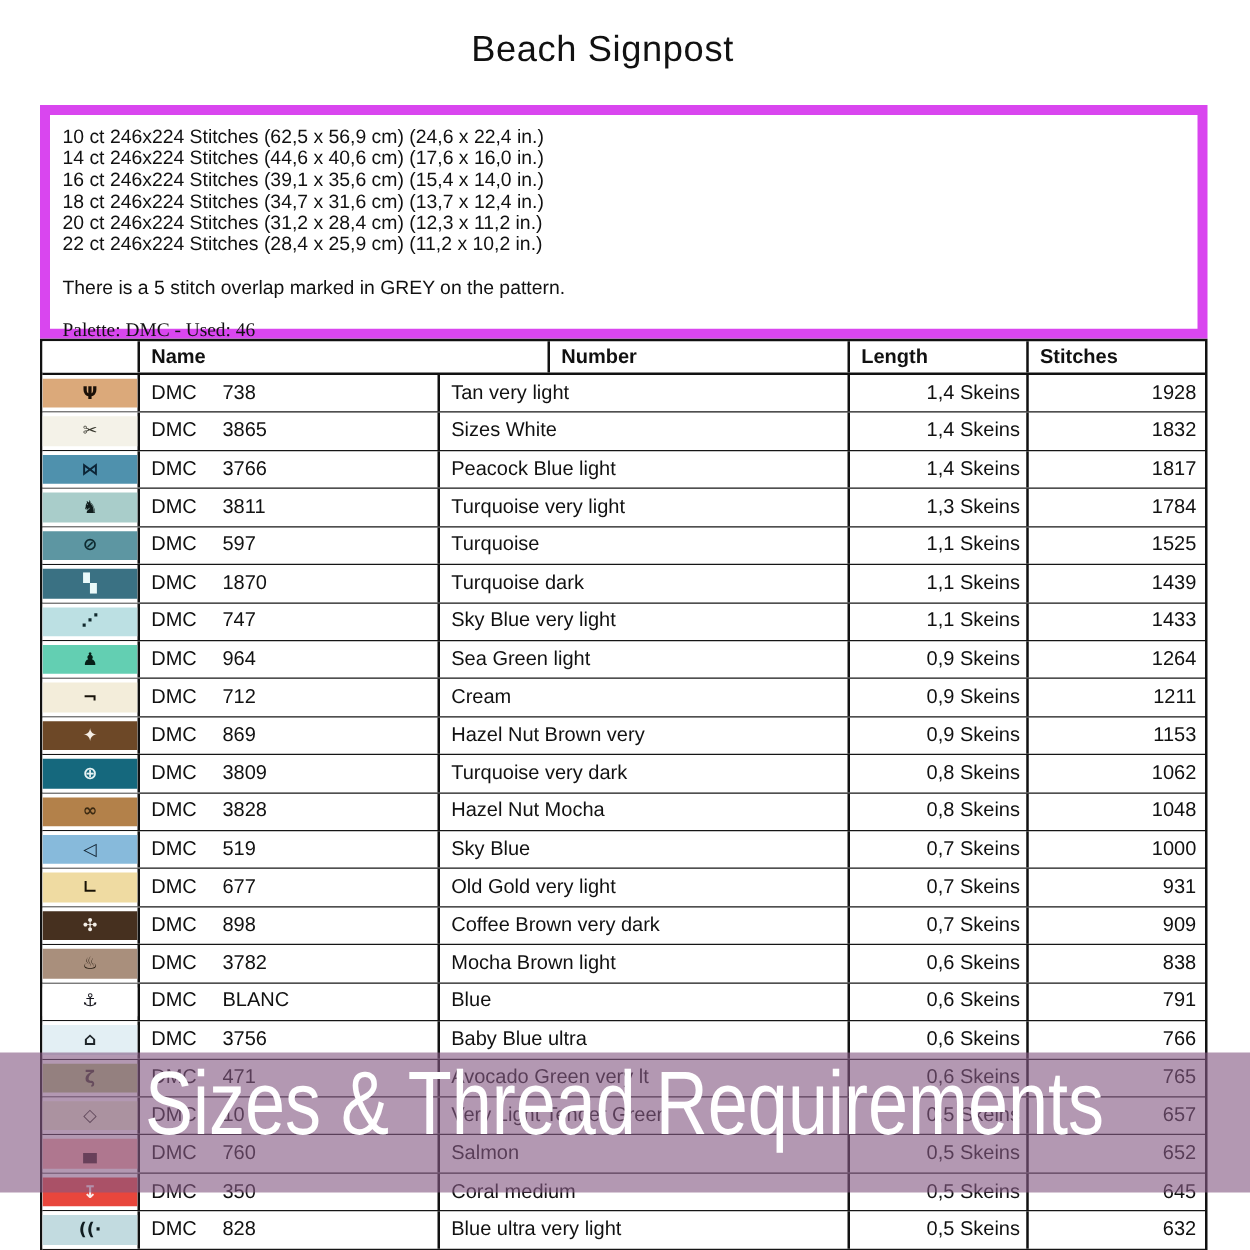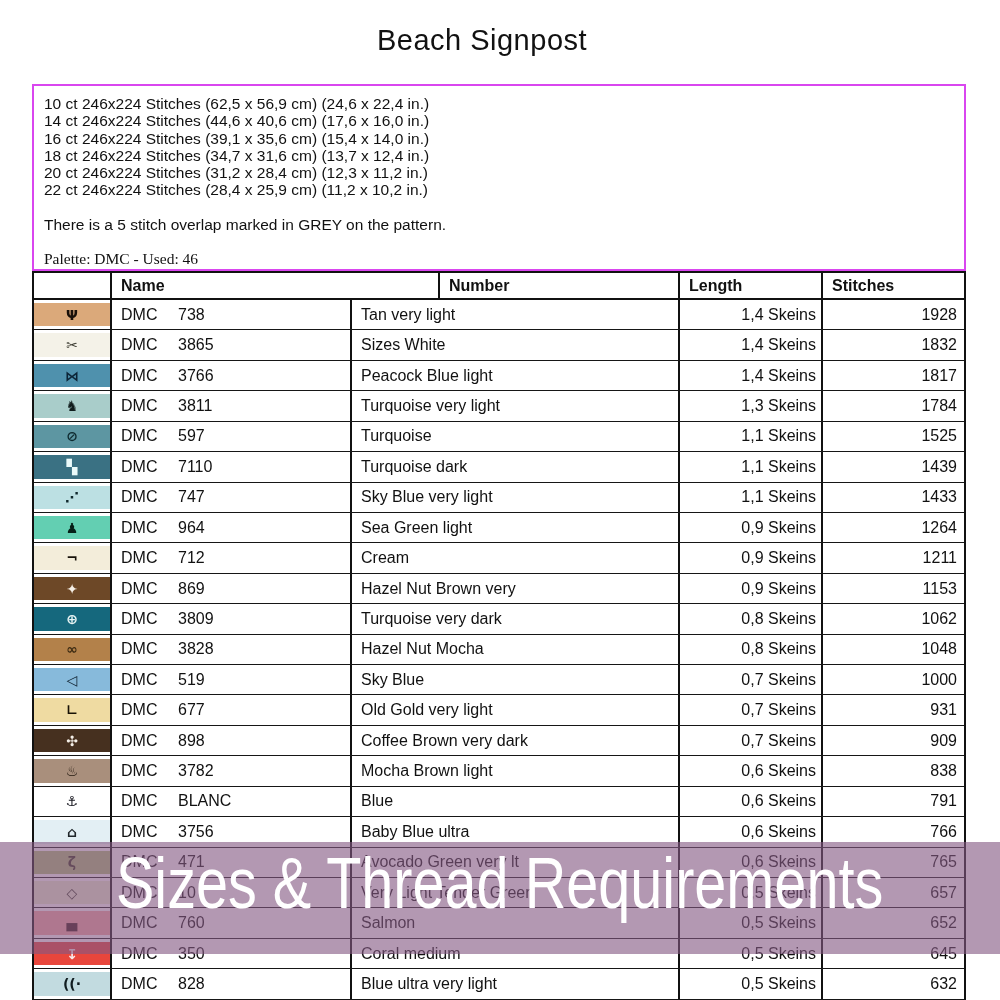--- a/index.html
+++ b/index.html
@@ -4,21 +4,21 @@
 <style>
   * { margin:0; padding:0; box-sizing:border-box; }
   html,body { width:1000px; height:1000px; overflow:hidden; background:#ffffff;
               font-family:"Liberation Sans", sans-serif; color:#111; }
   .page { position:relative; width:1000px; height:1000px; background:#fff; }
 
   .doc-title { position:absolute; top:24px; left:0; width:964px; text-align:center;
                font-size:29px; font-weight:400; color:#111; letter-spacing:0.5px; }
 
   .info-box { position:absolute; left:32px; top:84px; width:934px; height:187px;
-              border:2px solid #d946ef; padding:9px 10px; font-size:15.5px; line-height:17.3px; }
+              border:8px solid #d946ef; padding:9px 10px; font-size:15.5px; line-height:17.3px; }
   .info-box .size-line { white-space:pre; }
   .info-box .note { margin-top:17px; }
   .info-box .palette { margin-top:17px;font-family:Liberation Serif, serif; }
 
   .thread-table { position:absolute; left:32px; top:271px; width:934px;
                   border:2px solid #111; background:#fff; }
   .t-row { display:flex; height:30.43px; border-bottom:1.6px solid #161616; }
   .t-row.header { height:27px; font-weight:bold; border-bottom:2px solid #111; }
   .t-cell { border-right:2px solid #111; display:flex; align-items:center;
             font-size:16px; overflow:hidden; }
@@ -141,21 +141,21 @@
   </div>
 
   <div class="t-row">
     <div class="t-cell c-swatch">
       <div class="swatch-bar" style="background: rgb(58, 113, 131);">
         <span class="sym" style="color: rgb(234, 250, 250);">▚</span>
       </div>
     </div>
     <div class="t-cell c-number">
       <span class="brand">DMC</span>
-      <span class="num">7110</span>
+      <span class="num">1870</span>
     </div>
     <div class="t-cell c-name">Turquoise dark</div>
     <div class="t-cell c-length">1,1 Skeins</div>
     <div class="t-cell c-stitch">1439</div>
   </div>
 
   <div class="t-row">
     <div class="t-cell c-swatch">
       <div class="swatch-bar" style="background: rgb(188, 224, 227);">
         <span class="sym" style="color: rgb(16, 40, 44);">⋰</span>

